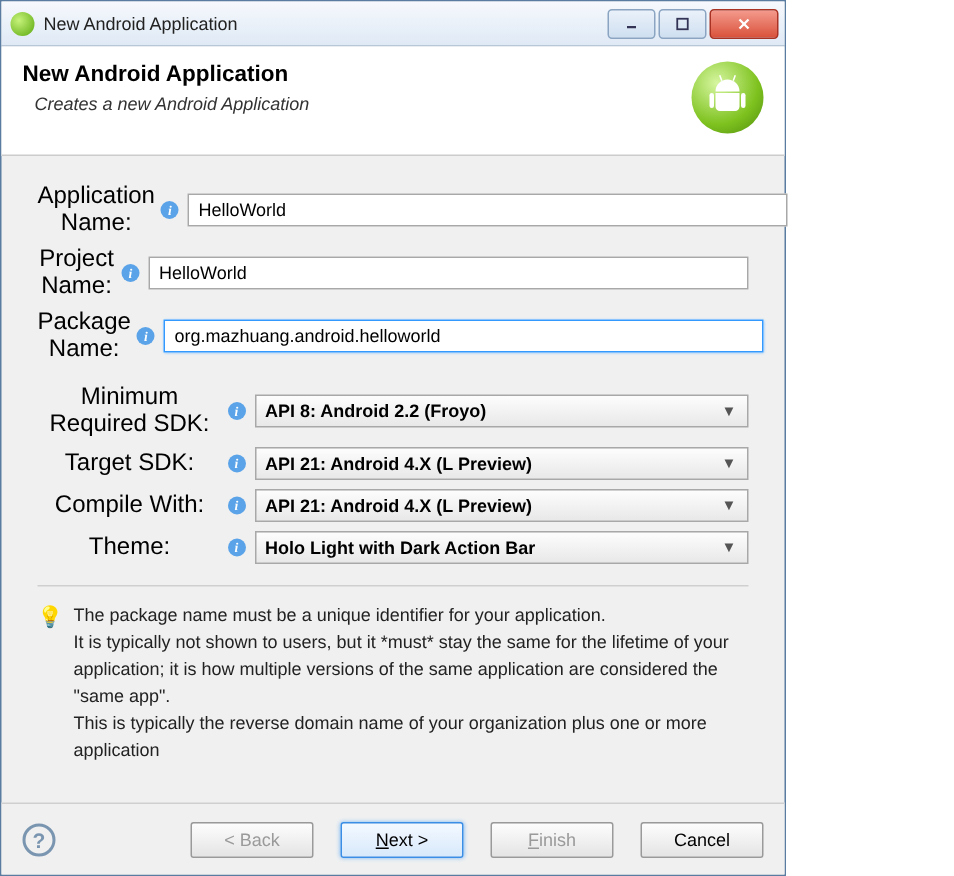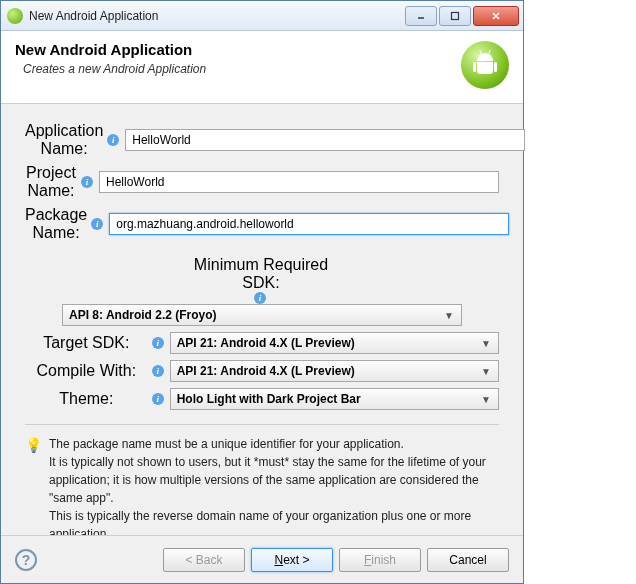--- a/index.html
+++ b/index.html
@@ -26,40 +26,40 @@
   .droid .head { width:16px; height:8px; background:#fff; border-radius:8px 8px 0 0; margin:0 auto; position:relative; }
   .droid .head::before,.droid .head::after { content:""; position:absolute; width:1px; height:4px; background:#fff; top:-3px; }
   .droid .head::before { left:3px; transform:rotate(-20deg);} .droid .head::after { right:3px; transform:rotate(20deg);}
   .droid .body { width:16px; height:12px; background:#fff; border-radius:0 0 3px 3px; margin:1px auto 0; position:relative;}
   .droid .body::before,.droid .body::after{content:"";position:absolute;width:3px;height:10px;background:#fff;border-radius:2px;top:0;}
   .droid .body::before{left:-4px;} .droid .body::after{right:-4px;}
 
   
   .content { padding: 18px 24px 10px 24px; }
   .form-row { display: flex; align-items: center; margin-bottom: 6px; }
-  .form-row.gap { margin-top: 14px; flex-direction: column; }
+  .form-row.gap { margin-top: 14px; }
   .lbl { width: 152px; text-align: center; font-size: 16px; color: #000; padding-right: 2px; }
   .info-icon { width: 12px; height: 12px; border-radius: 50%; background: #5aa3e8; color: #fff; font-size: 9px; font-weight: bold; display: inline-flex; align-items:center; justify-content:center; margin: 0 6px 0 2px; flex:none; font-style: italic; font-family: Georgia, serif; }
   .field input[type=text] { height: 22px; border: 1px solid #a8a8a8; padding: 2px 6px; font-size: 12px; background:#fff; }
   .field input.focused { border:1px solid #3399ff; box-shadow: 0 0 2px #66b3ff; }
   .w-text { width: 400px; }
   .select { height: 22px; width: 400px; border: 1px solid #a8a8a8; background: linear-gradient(#fdfdfd,#e8e8e8); display:flex; align-items:center; padding:0 4px 0 6px; font-size:12px; cursor:pointer; position:relative; }
   .select .sel-text { flex:1;font-weight:bold; }
   .select .chev { width:16px; text-align:center; color:#555; font-size:10px; }
 
   
   .divider { border: none; border-top: 1px solid #cfcfcf; margin: 14px 0 10px 0; }
   .hint { display: flex; font-size: 12px; color: #222; line-height: 1.5; }
   .bulb { width: 16px; height: 16px; margin-right: 8px; flex:none; color:#f2c21a; font-size:14px; }
 
   
   .footer { position: absolute; bottom: 0; left: 0; right: 0; border-top: 1px solid #cfcfcf; background: #f0f0f0; height: 48px; display: flex; align-items: center; padding: 0 14px; }
   .help-icon { width: 22px; height: 22px; border: 2px solid #7a95b0; border-radius: 50%; color:#7a95b0; display:flex; align-items:center; justify-content:center; font-size:14px; font-weight:bold; cursor:pointer; }
   .footer-spacer { flex: 1; }
-  .btn { min-width: 82px; height: 24px; border: 1px solid #9a9a9a; background: linear-gradient(#fdfdfd,#e4e4e4); font-size: 12px; margin-left: 6px; border-radius: 2px; cursor: pointer; }
+  .btn { min-width: 82px; height: 24px; border: 1px solid #9a9a9a; background: linear-gradient(#fdfdfd,#e4e4e4); font-size: 12px; margin-left: 18px; border-radius: 2px; cursor: pointer; }
   .btn:disabled { color: #9a9a9a; cursor: default; }
   .btn.default { border: 1px solid #3a8ee6; box-shadow: 0 0 3px #7ab8f5; background: linear-gradient(#f4f9ff,#d7e9fb); }
   .btn .ul { text-decoration: underline; }
 </style>
 </head>
 <body>
 
 <div class="window">
 
   <div class="titlebar">
@@ -143,21 +143,21 @@
       <div class="select">
         <span class="sel-text">API 21: Android 4.X (L Preview)</span>
         <span class="chev">▼</span>
       </div>
     </div>
 
     <div class="form-row">
       <div class="lbl">Theme:</div>
       <span class="info-icon">i</span>
       <div class="select">
-        <span class="sel-text">Holo Light with Dark Project Bar</span>
+        <span class="sel-text">Holo Light with Dark Action Bar</span>
         <span class="chev">▼</span>
       </div>
     </div>
 
     <hr class="divider">
 
     <div class="hint">
       <div class="bulb">💡</div>
       <div>
         <div>The package name must be a unique identifier for your application.</div>

